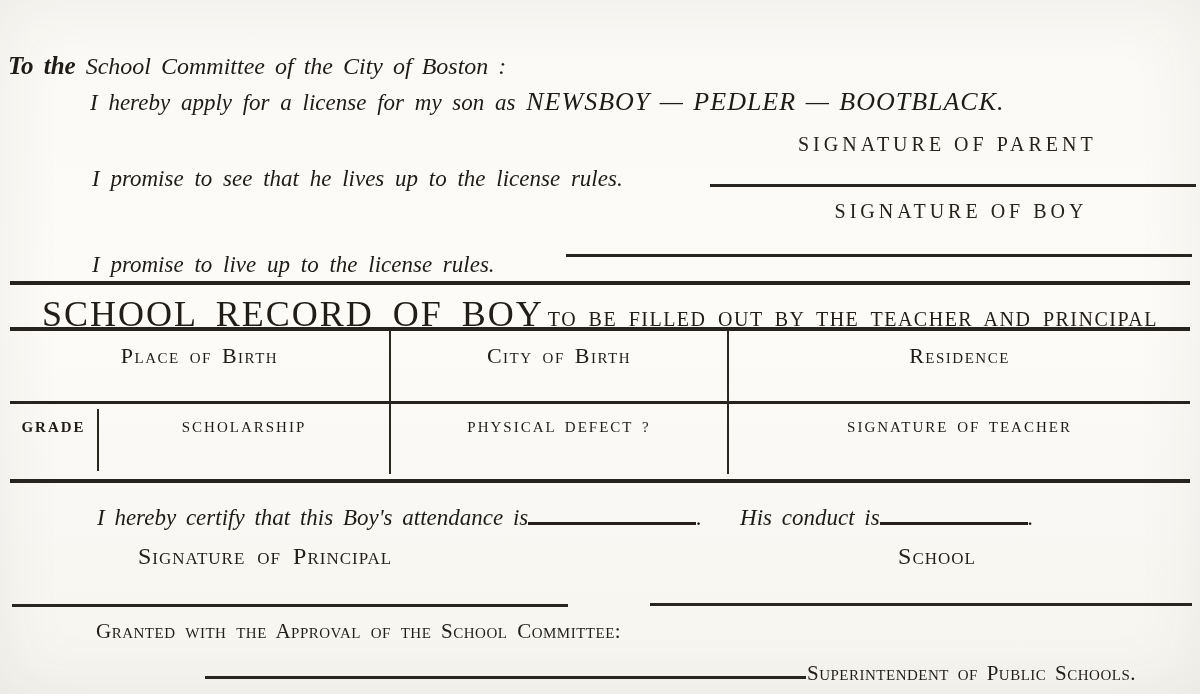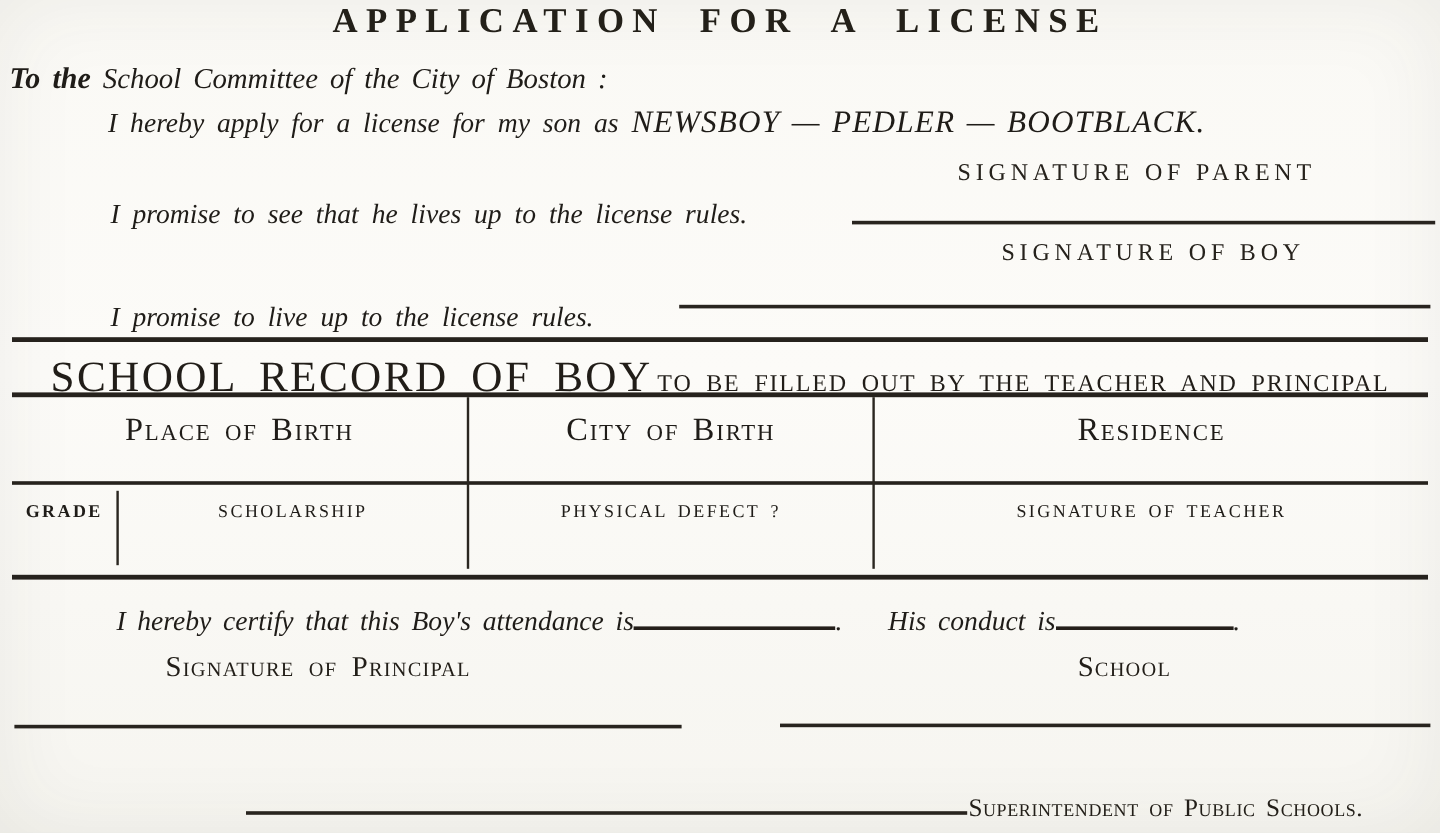--- a/index.html
+++ b/index.html
@@ -47,21 +47,21 @@
   .rule-b { top:327px; }
   .rule-row { top:401px; height:3px; }
   .rule-c { top:479px; }
 
   .record-heading { top:293px; left:0; right:0; text-align:center; white-space:nowrap; color:#211d18; }
   .record-heading .main { font-size:36px; letter-spacing:2px; word-spacing:8px; }
   .record-heading .sub  { font-size:20px; letter-spacing:1.5px; word-spacing:5px; }
 
   .cell { position:absolute; text-align:center; }
   .row1-cell { top:331px; height:68px; padding-top:12px; box-sizing:border-box; }
-  .row1-cell .lbl { font-variant:small-caps; font-size:27px; letter-spacing:1.5px; word-spacing:3px; }
+  .row1-cell .lbl { font-variant:small-caps; font-size:22px; letter-spacing:1.5px; word-spacing:3px; }
   .row2-cell { top:404px; height:73px; padding-top:14px; box-sizing:border-box; }
   .row2-cell .lbl { font-size:15px; letter-spacing:2px; word-spacing:3px; }
   .grade-lbl { font-weight:700; font-size:16px; letter-spacing:1px; }
 
   .vline { position:absolute; width:2px; background:#2a2620; }
   .v-col1 { left:389px; top:331px; height:143px; }
   .v-col2 { left:727px; top:331px; height:143px; }
   .v-grade { left:97px; top:409px; height:62px; }
 
   .certify { top:505px; left:97px; font-size:23px; font-style:italic; word-spacing:4px; white-space:nowrap; }
@@ -80,21 +80,20 @@
   .granted { top:619px; left:96px; font-size:21px; letter-spacing:0.5px; word-spacing:4px; }
 
   .line-superintendent { top:676px; left:205px; width:601px; }
   .superintendent-label { top:661px; left:807px; font-size:21px; letter-spacing:0.5px; word-spacing:3px; }
 </style>
 </head>
 <body>
 
 <div class="paper">
 
-  <div class="abs title">APPLICATION FOR A LICENSE</div>
 
   <div class="abs salutation">
     <span class="lead">To the</span>
     <span class="rest">School Committee of the City of Boston :</span>
   </div>
 
   <div class="abs apply-line">
     <span>I hereby apply for a license for my son as</span>
     <span class="types">NEWSBOY — PEDLER — BOOTBLACK.</span>
   </div>
@@ -149,17 +148,18 @@
   <div class="abs certify">
     <span>I hereby certify that this Boy's attendance is</span><span class="blank blank-attendance"></span><span>.</span><span class="gap"></span><span>His conduct is</span><span class="blank blank-conduct"></span><span>.</span>
   </div>
 
   <div class="abs sc-label sc principal-label">Signature of Principal</div>
   <div class="abs sc-label sc school-label">School</div>
 
   <div class="abs sigline line-committee-left"></div>
   <div class="abs sigline line-committee-right"></div>
 
+  <div class="abs sc-label sc granted">Granted with the Approval of the School Committee:</div>
 
   <div class="abs sigline line-superintendent"></div>
   <div class="abs sc-label sc superintendent-label">Superintendent of Public Schools.</div>
 
 </div>
 
 </body></html>

